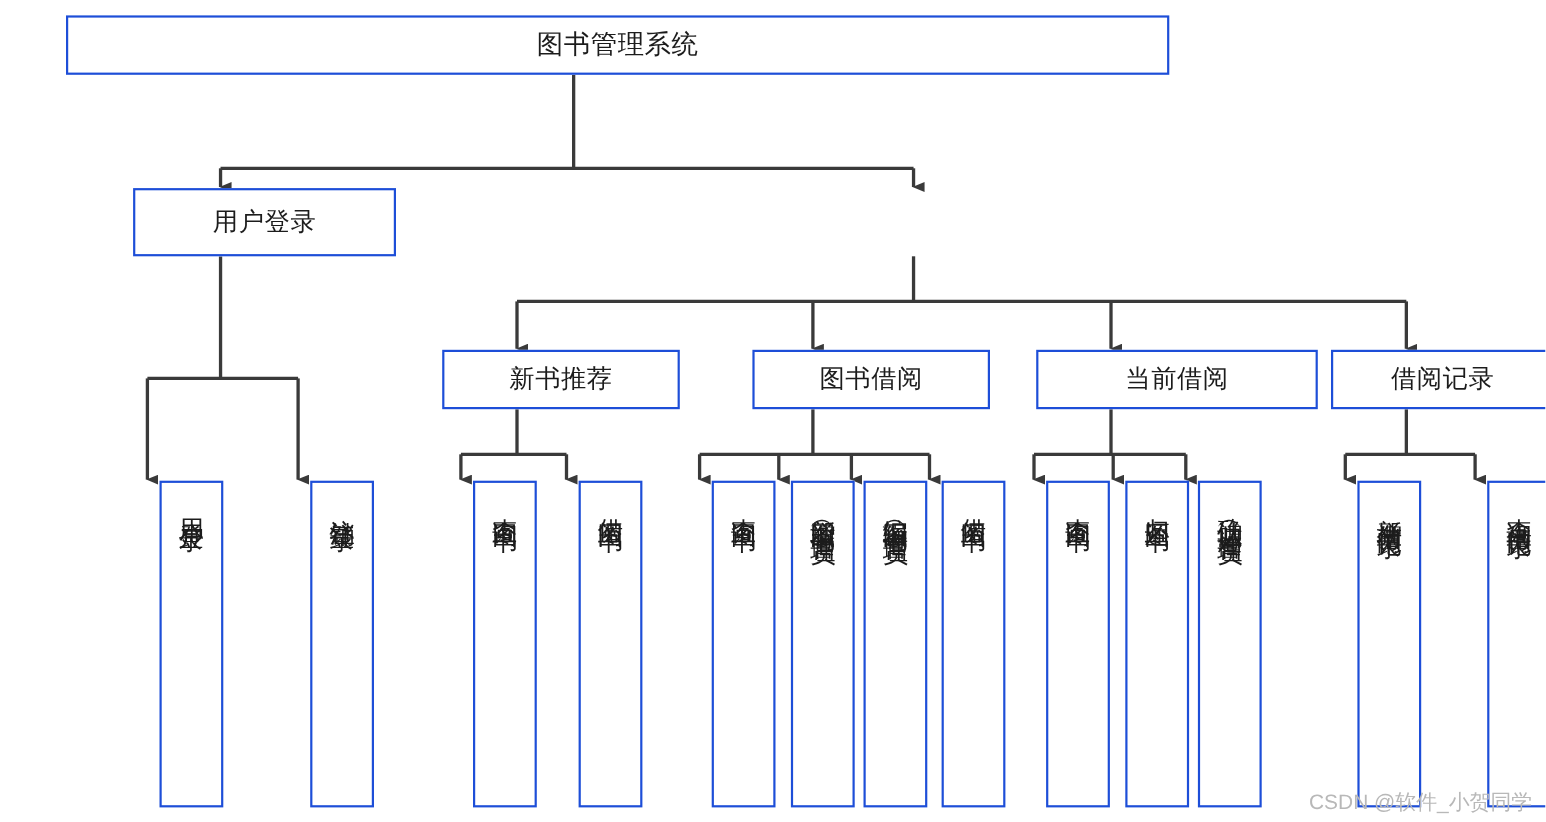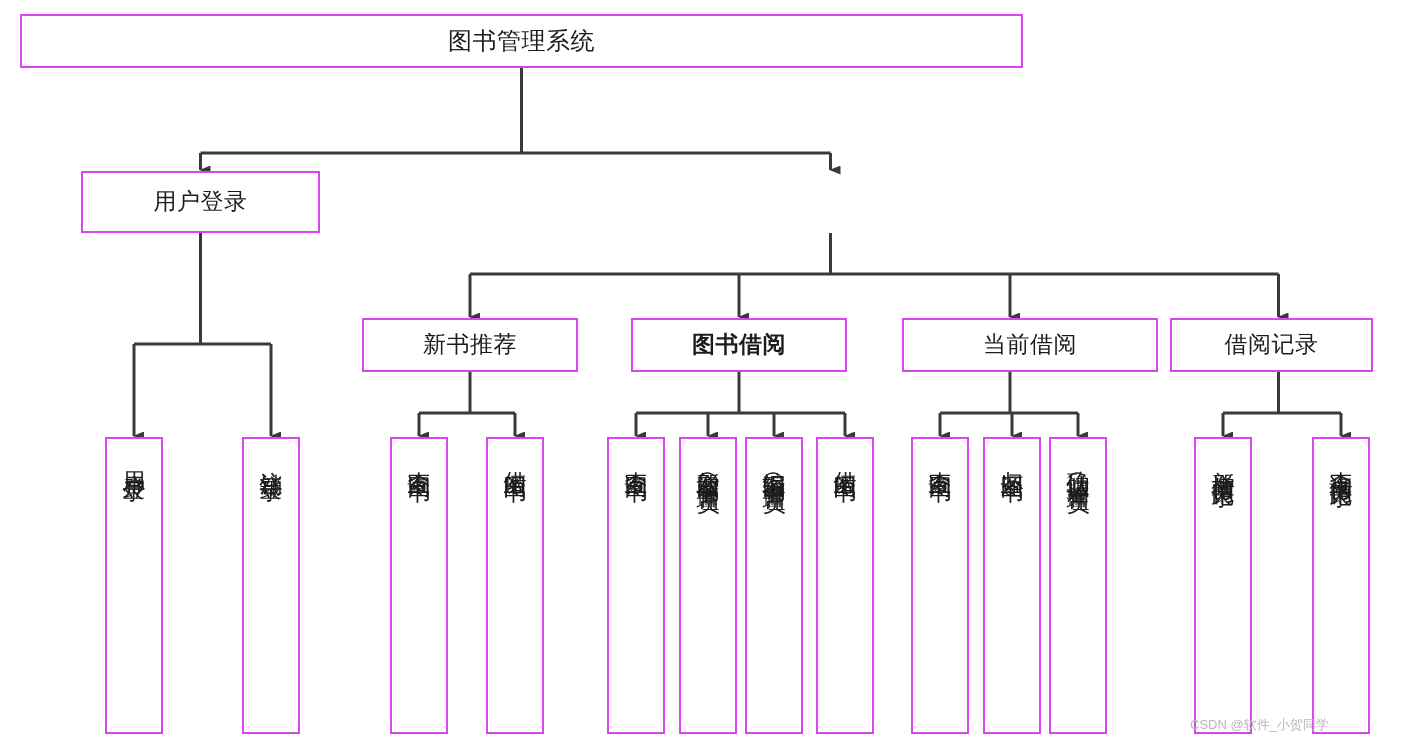--- a/index.html
+++ b/index.html
@@ -23,25 +23,26 @@
     left: 0;
     top: 0;
     width: 1405px;
     height: 747px;
     pointer-events: none;
   }
   .node {
     position: absolute;
     box-sizing: border-box;
     background: #ffffff;
-    border: 2px solid #d946ef;
+    border: 2px solid #1d4ed8;
     display: flex;
     align-items: center;
     justify-content: center;
     overflow: hidden;
+    margin-left: 40px;
   }
   .node-label {
     color: #1c1c1c;
     text-align: center;
     line-height: 1.18;
     letter-spacing: 0.5px;
     white-space: nowrap;
   }
   
   .node.horiz .node-label {
@@ -60,21 +61,21 @@
     writing-mode: vertical-rl;
     text-orientation: upright;
     font-size: 23px;
     line-height: 1.0;
     letter-spacing: 3px;
     white-space: nowrap;
   }
   .watermark {
     position: absolute;
     color: #b8b8b8;
-    font-size: 13px;
+    font-size: 19px;
     white-space: nowrap;
     user-select: none;
   }
 </style>
 </head>
 <body>
 
 <div id="diagram-root">
 
   <svg id="edge-layer" viewBox="0 0 1405 747" xmlns="http://www.w3.org/2000/svg">
@@ -124,21 +125,21 @@
     <span class="node-label">图书管理系统</span>
   </div>
 
   <div class="node horiz" style="left:81px; top:171px; width:239px; height:62px;">
     <span class="node-label">用户登录</span>
   </div>
 
   <div class="node horiz" style="left:362px; top:318px; width:216px; height:54px;">
     <span class="node-label">新书推荐</span>
   </div>
-  <div class="node horiz" style="left:631px; top:318px; width:216px; height:54px;font-weight:bold;">
+  <div class="node horiz" style="left:644px; top:318px; width:216px; height:54px;">
     <span class="node-label">图书借阅</span>
   </div>
   <div class="node horiz" style="left:902px; top:318px; width:256px; height:54px;">
     <span class="node-label">当前借阅</span>
   </div>
   <div class="node horiz" style="left:1170px; top:318px; width:203px; height:54px;">
     <span class="node-label">借阅记录</span>
   </div>
 
   <div class="node vert" style="left:105px; top:437px; width:58px; height:297px;">

